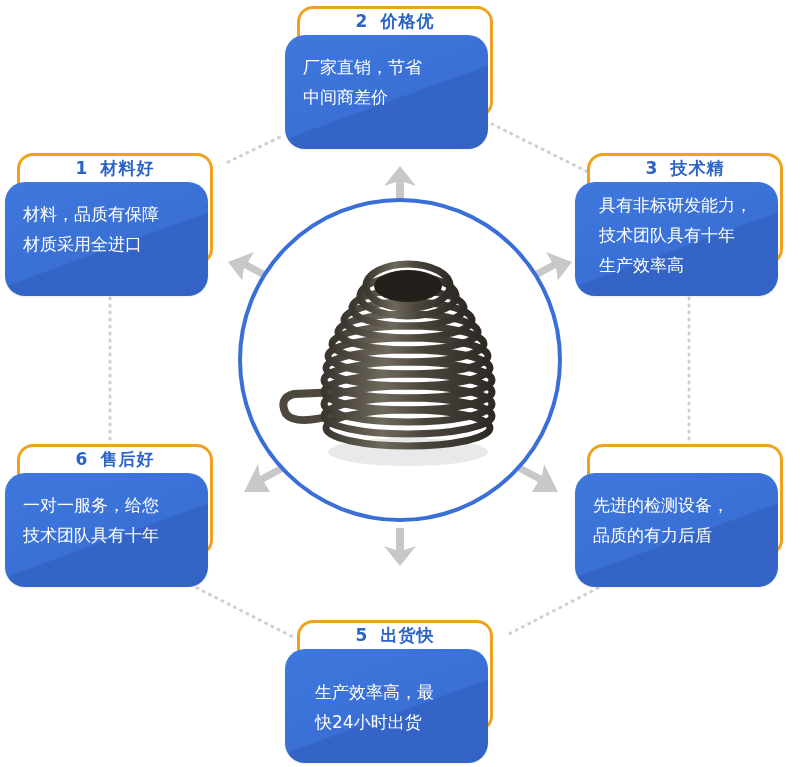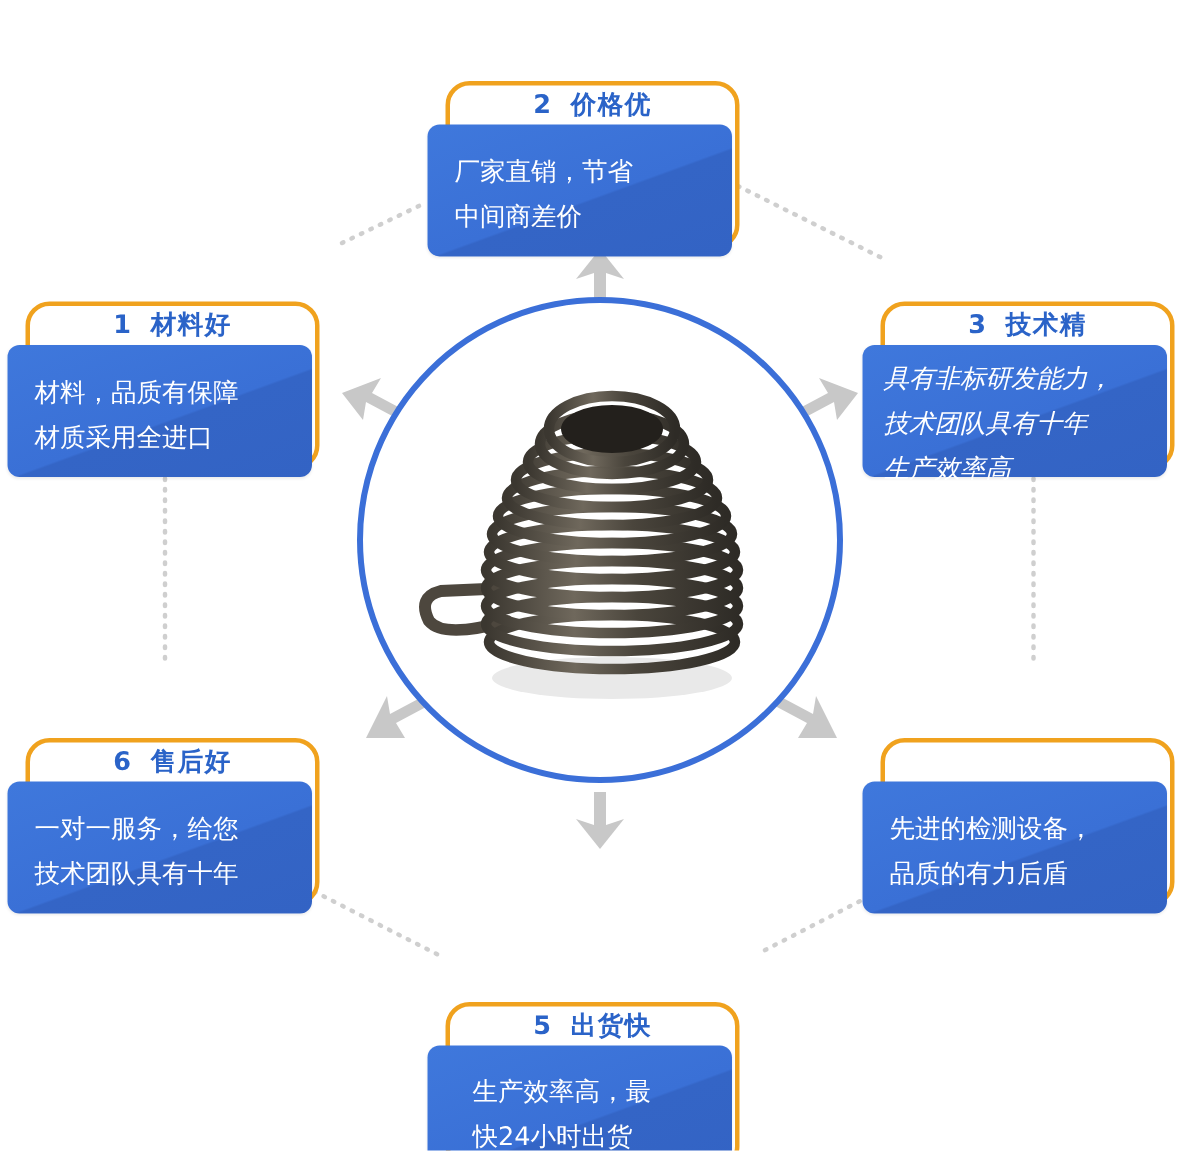--- a/index.html
+++ b/index.html
@@ -2,34 +2,34 @@
 <html><head>
 <meta charset="utf-8">
 <style>
   html, body { margin: 0; padding: 0; }
   body {
     width: 800px; height: 767px; position: relative; overflow: hidden;
     background: #ffffff;
     font-family: "DejaVu Sans", "Liberation Sans", sans-serif;
   }
   .connectors { position: absolute; left: 0; top: 0; width: 800px; height: 767px; }
-  .card { position: absolute; width: 210px; height: 148px; margin-top: 48px; }
+  .card { position: absolute; width: 210px; height: 148px; }
   .frame {
     position: absolute; left: 12px; top: 0; width: 196px; height: 112px;
     border: 3px solid #f0a21e; border-radius: 16px; background: #ffffff;
     box-sizing: border-box;
   }
   .card-title {
     position: absolute; left: 12px; top: 4px; width: 196px; text-align: center;
     color: #2a63c8; font-weight: bold; font-size: 17px; letter-spacing: 1px;
   }
   .card-title .num { margin-right: 12px; }
   .panel {
-    position: absolute; left: 0; top: 29px; width: 203px; height: 88px;
-    border-radius: 8px; box-sizing: border-box;
+    position: absolute; left: 0; top: 29px; width: 203px; height: 114px;
+    border-radius: 20px; box-sizing: border-box;
     background: linear-gradient(160deg, #3f78dc 0%, #3a70d6 55%, #3465c6 56%, #3363c4 100%);
     box-shadow: 0 1px 2px rgba(0,0,0,0.08);
     color: #ffffff; font-size: 17px; line-height: 30px;
     padding: 17px 12px 0 18px;
   }
   .center-circle {
     position: absolute; left: 238px; top: 198px; width: 324px; height: 324px;
     border-radius: 50%; border: 4px solid #3b6fd8; box-sizing: border-box; background: #ffffff;
   }
   .arrow { position: absolute; }
@@ -120,21 +120,21 @@
     <div>材料，品质有保障</div>
     <div>材质采用全进口</div>
   </div>
 </div>
 
 <div class="card" style="left:575px;top:153px;">
   <div class="frame"></div>
   <div class="card-title">
     <span class="num">3</span><span>技术精</span>
   </div>
-  <div class="panel" style="padding-top:8px;padding-left:14px;font-style:italic;">
+  <div class="panel" style="padding-top:8px;padding-left:24px;">
     <div>具有非标研发能力，</div>
     <div>技术团队具有十年</div>
     <div>生产效率高</div>
   </div>
 </div>
 
 <div class="card" style="left:5px;top:444px;">
   <div class="frame"></div>
   <div class="card-title">
     <span class="num">6</span><span>售后好</span>
@@ -151,17 +151,17 @@
     <div>先进的检测设备，</div>
     <div>品质的有力后盾</div>
   </div>
 </div>
 
 <div class="card" style="left:285px;top:620px;">
   <div class="frame"></div>
   <div class="card-title">
     <span class="num">5</span><span>出货快</span>
   </div>
-  <div class="panel" style="padding-left:30px;padding-top:16px;">
+  <div class="panel" style="padding-left:30px;padding-top:28px;">
     <div>生产效率高，最</div>
     <div>快24小时出货</div>
   </div>
 </div>
 
 </body></html>

